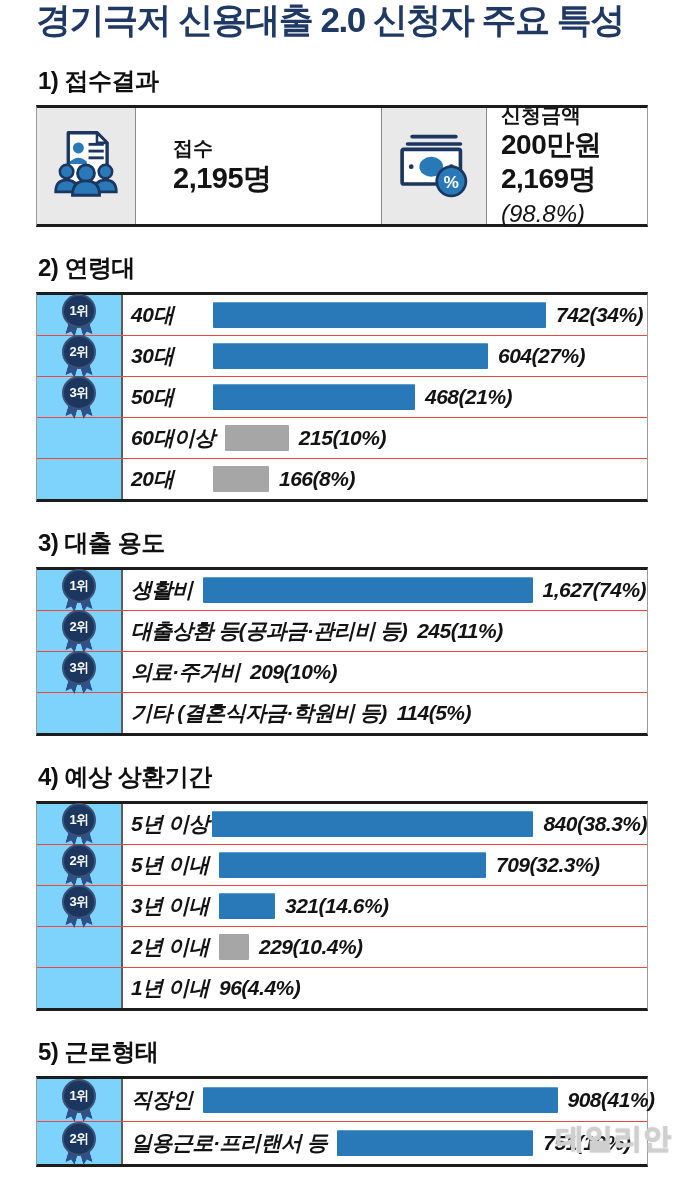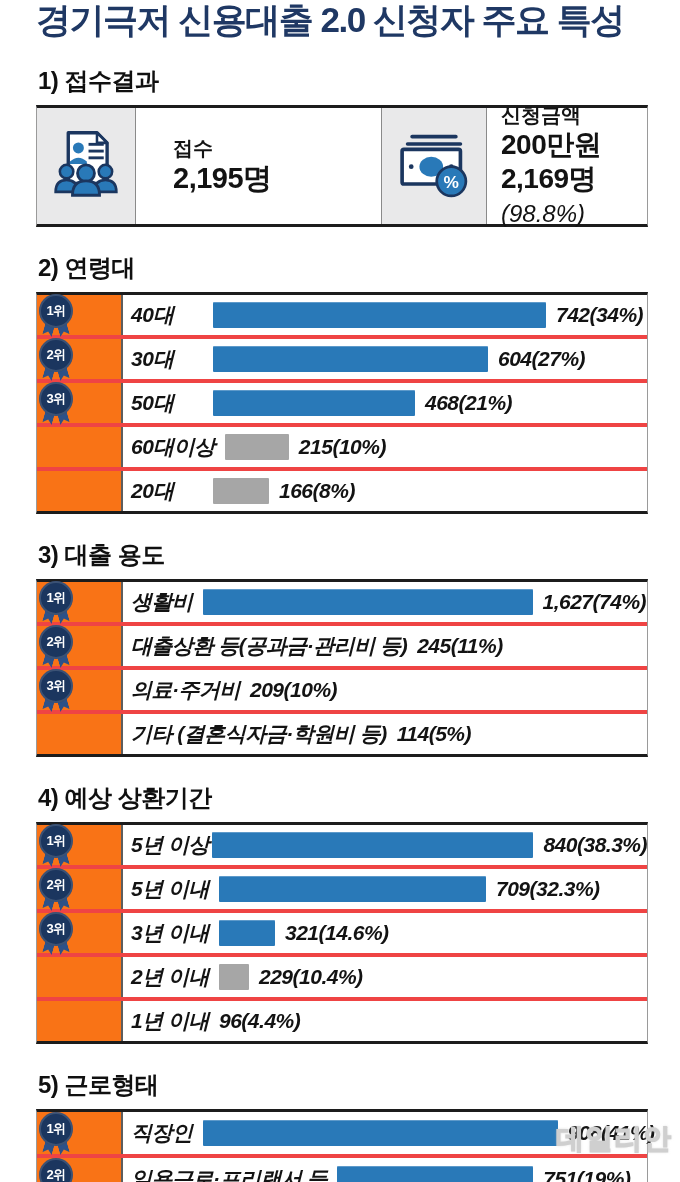--- a/index.html
+++ b/index.html
@@ -38,26 +38,26 @@
   .card-value{font-size:29px;font-weight:800;line-height:1.2;letter-spacing:-0.5px;}
   .card-value2{font-size:28px;font-weight:800;line-height:1.2;letter-spacing:-0.5px;}
   .card-note{font-size:24px;font-weight:400;letter-spacing:0;font-style:italic;}
 
   
   .rank-table{
     border-top:3px solid #1c1c1c;border-bottom:3px solid #1c1c1c;
     border-left:1px solid #9a9a9a;border-right:1px solid #9a9a9a;
     background:#fff;
   }
-  .rank-row{display:flex;align-items:stretch;height:40px;border-top:4px solid #ef4444;}
+  .rank-row{display:flex;align-items:stretch;height:40px;border-top:1px solid #ef4444;}
   .rank-row:first-child{border-top:none;}
   .sec-3 .rank-row{height:42px;}
   .badge-cell{
-    width:84px;flex:0 0 auto;background:#f97316;border-right:2px solid #5d5d5d;
-    display:flex;align-items:center;justify-content:flex-start;
+    width:84px;flex:0 0 auto;background:#7dd3fc;border-right:2px solid #5d5d5d;
+    display:flex;align-items:center;justify-content:center;
   }
   .row-content{flex:1;display:flex;align-items:center;gap:10px;padding-left:8px;min-width:0;font-style:italic;}
   .row-label{font-size:21px;font-weight:700;letter-spacing:-0.5px;white-space:nowrap;}
   .sec-0 .row-label{min-width:72px;}
   .sec-2 .row-label{min-width:70px;}
   .bar{height:26px;flex:0 0 auto;border-radius:1px;}
   .bar.blue{background:#2979b8;box-shadow:inset 0 1px 0 rgba(255,255,255,.25);}
   .bar.gray{background:#a6a6a6;}
   .row-value{font-size:21px;font-weight:700;letter-spacing:-0.5px;white-space:nowrap;}
 

